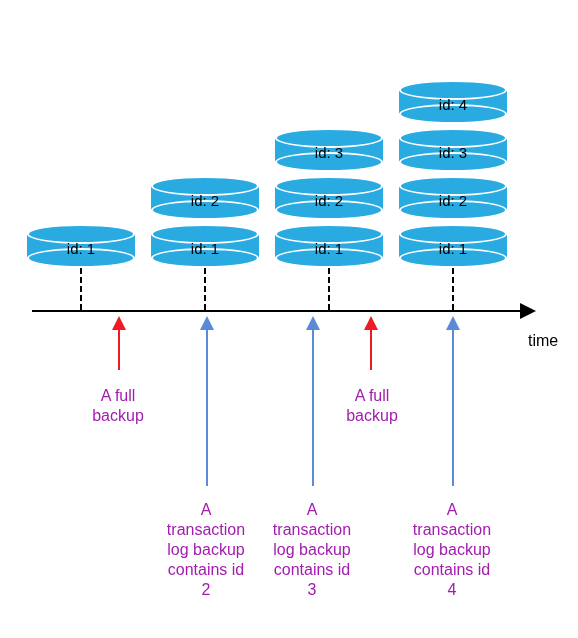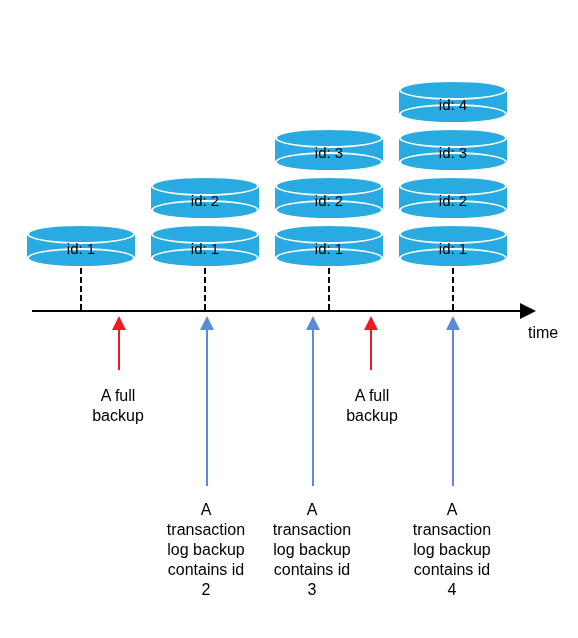--- a/index.html
+++ b/index.html
@@ -66,20 +66,21 @@
     top: -9px;
     width: 0; height: 0;
     border-left: 16px solid #000000;
     border-top: 8px solid transparent;
     border-bottom: 8px solid transparent;
   }
   .axis-label {
     position: absolute;
     font-size: 16px;
     color: #000000;
+    margin-top: 8px;
   }
   
   .uparrow {
     position: absolute;
     width: 0;
   }
   .uparrow .shaft {
     position: absolute;
     left: 0;
     top: 12px;
@@ -97,21 +98,21 @@
     border-left: 7px solid transparent;
     border-right: 7px solid transparent;
   }
   .uparrow.red .shaft { border-left-color: #ed1c24; }
   .uparrow.red .head  { border-bottom-color: #ed1c24; }
   .uparrow.blue .shaft { border-left-color: #5b8bd8; }
   .uparrow.blue .head  { border-bottom-color: #5b8bd8; }
   .caption {
     position: absolute;
     font-size: 16px;
-    color: #000000;
+    color: #a21caf;
     text-align: center;
     line-height: 1.25;
   }
 </style>
 </head>
 <body>
 
 <div class="canvas">
 
   <div class="disk" style="left:27px; width:108px; top:224px; height:44px;">

